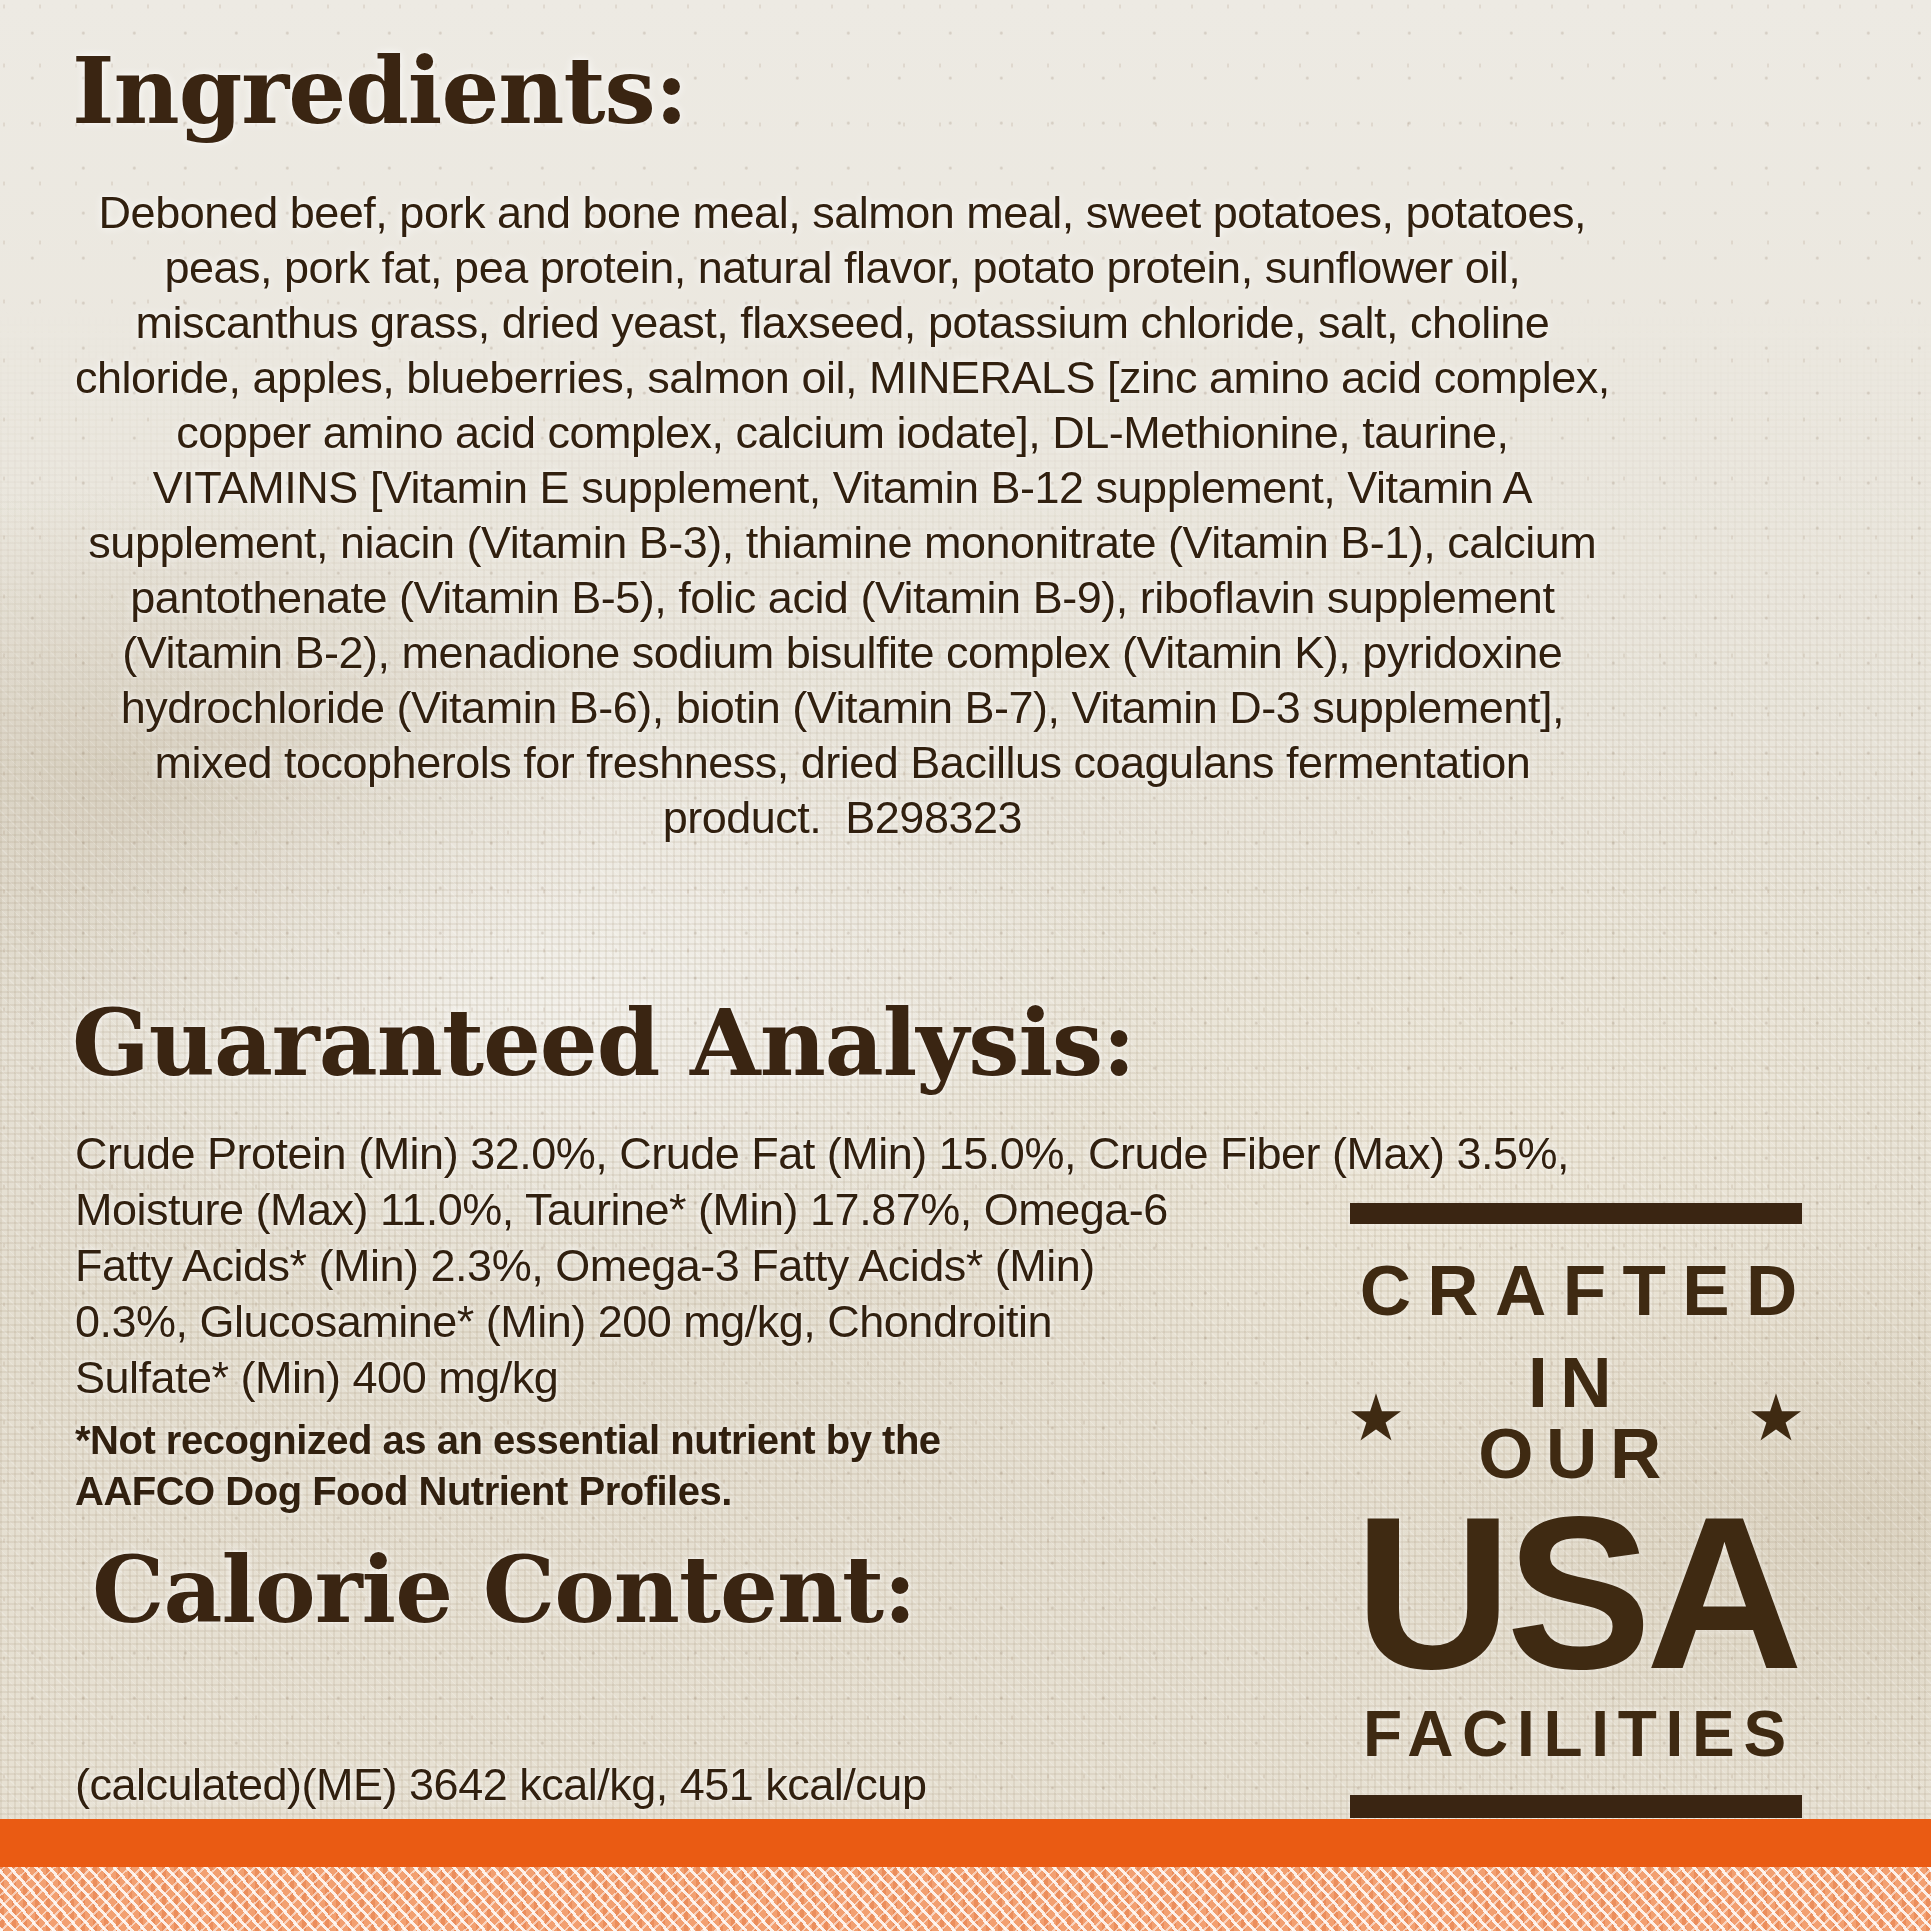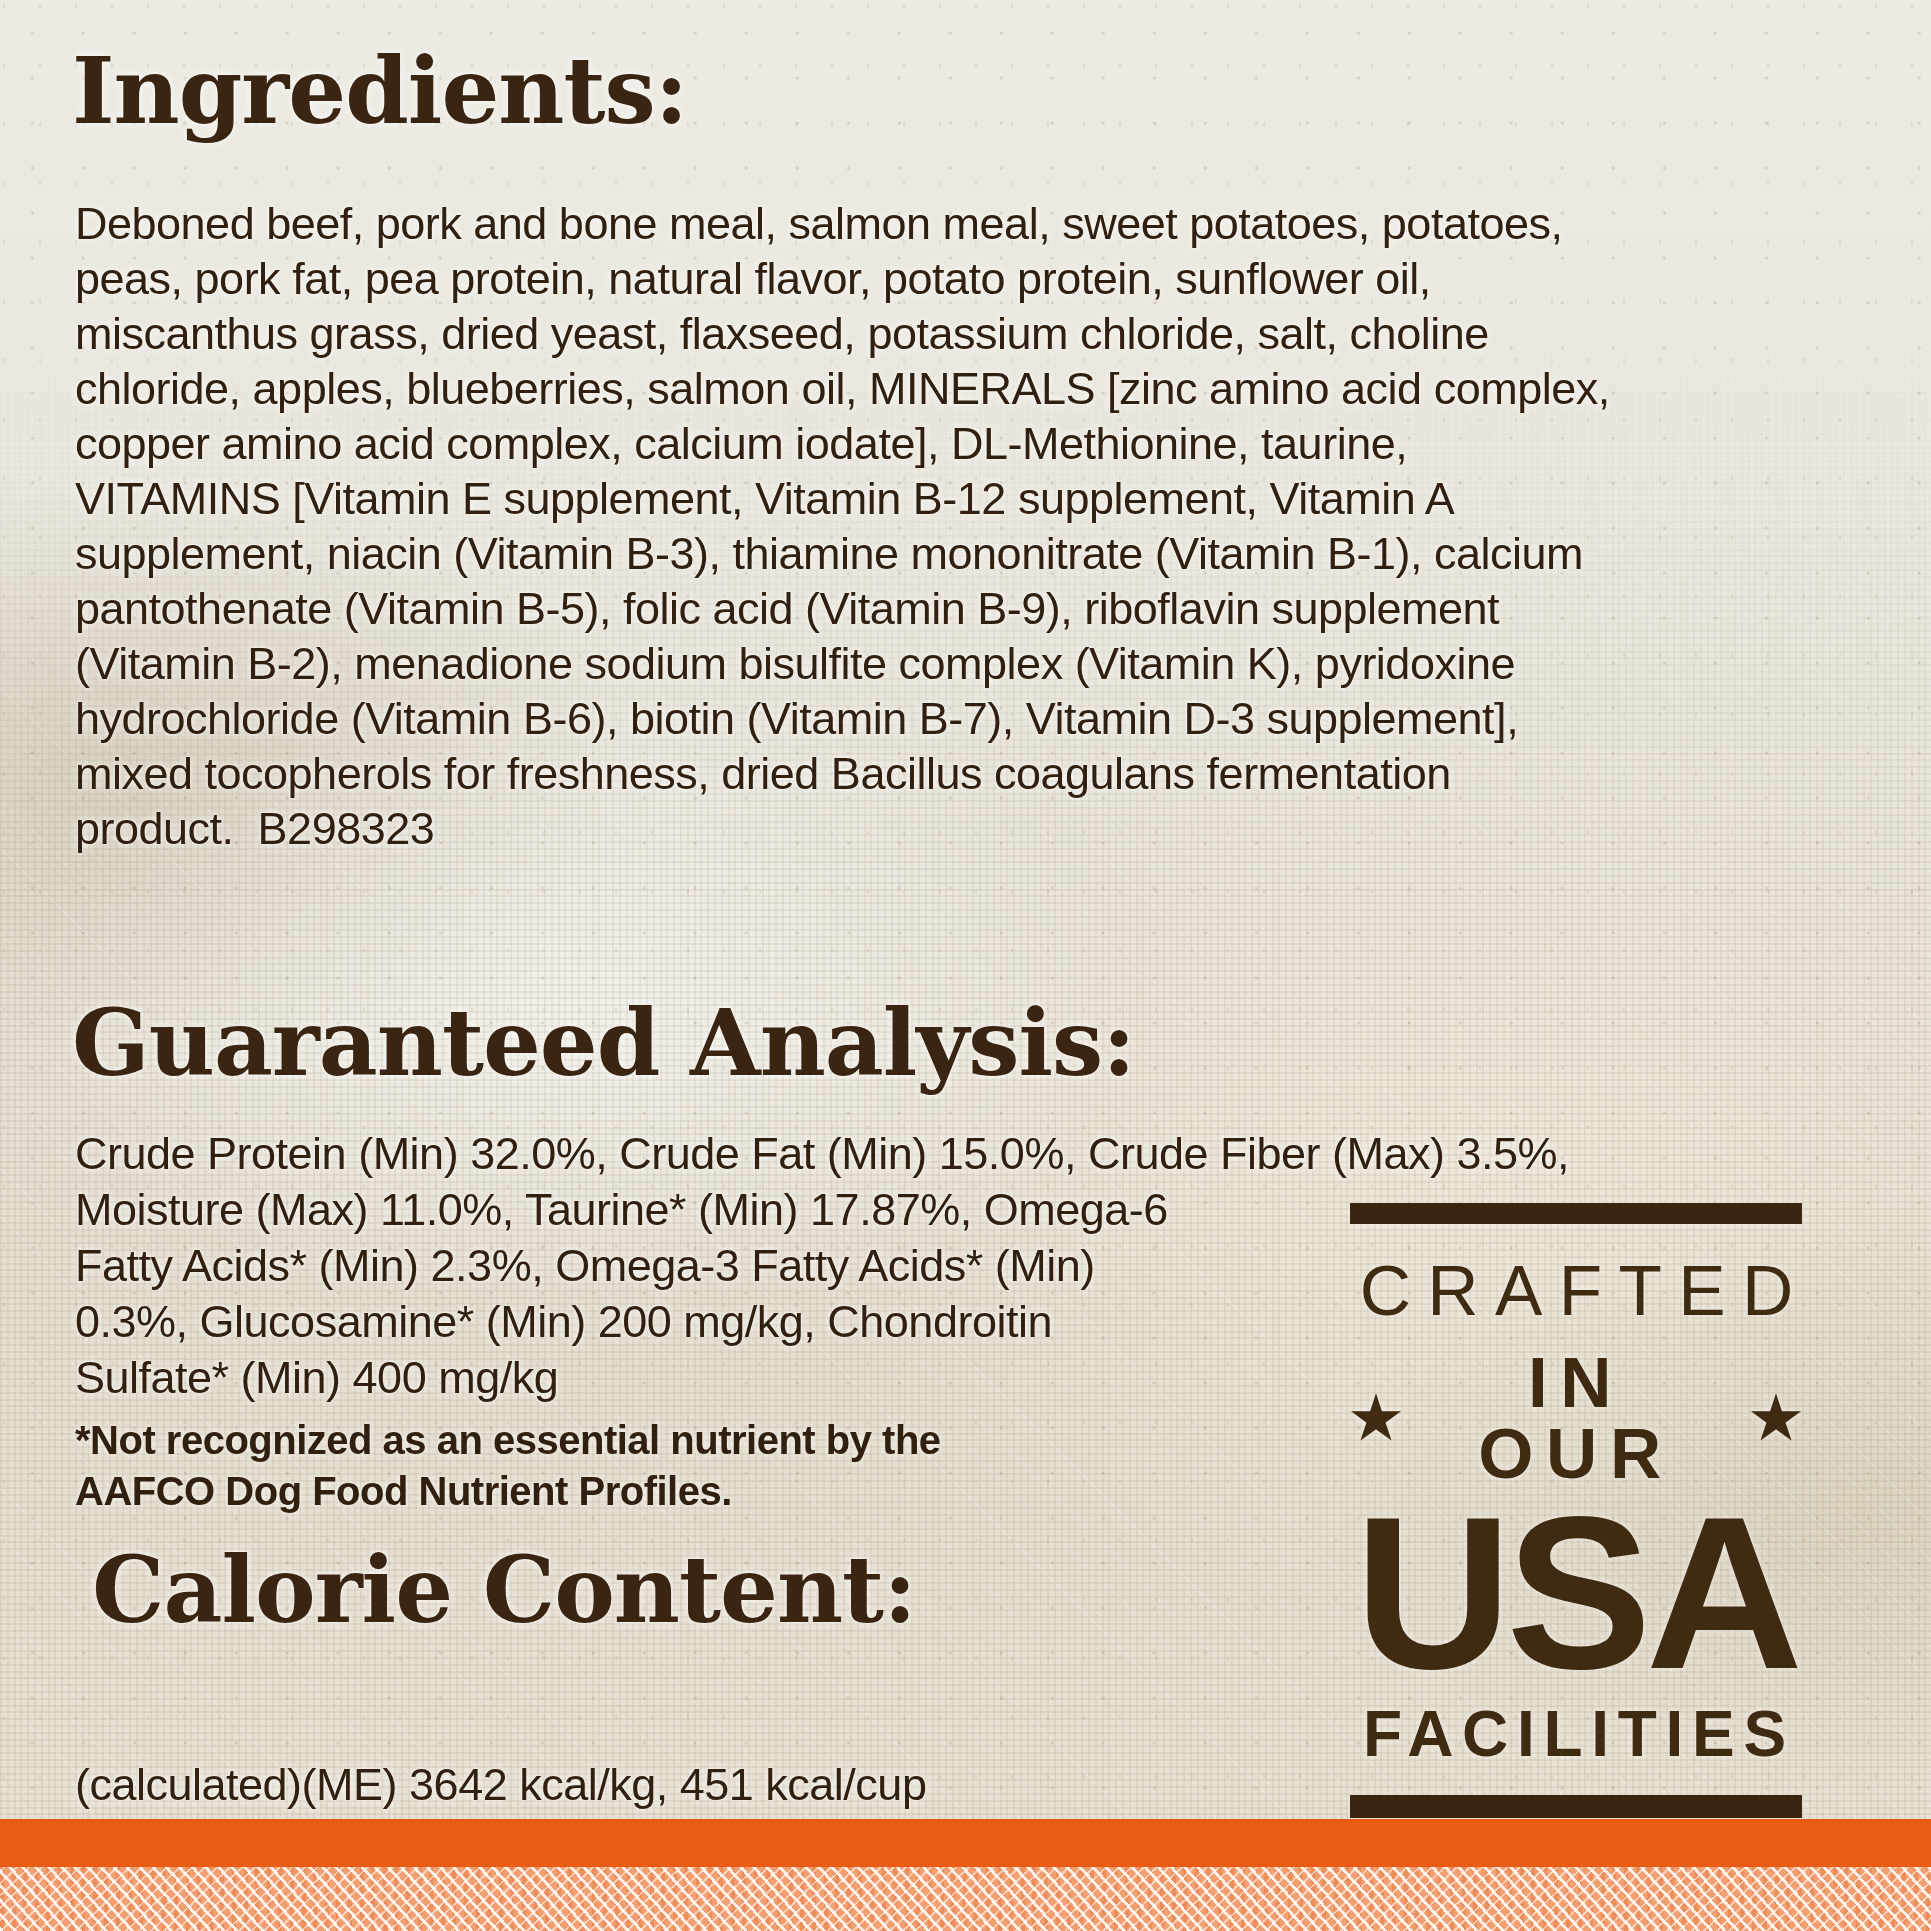--- a/index.html
+++ b/index.html
@@ -50,42 +50,42 @@
   #cal-heading{top:1543px;margin-left:20px;}
 
   .body-text{
     position:absolute;left:75px;z-index:3;
     color:#31200f;font-size:45px;line-height:55px;font-weight:400;
     letter-spacing:-0.5px;
     text-shadow:0 0 8.7px rgba(255,255,255,0.9),0 0 2.9px rgba(255,255,255,0.65);
   }
   .body-text .line{white-space:pre;}
   .body-text .b{font-weight:400;}
-  #ing-text{top:196px;}
+  #ing-text{top:185px;text-align:center;}
   #ga-text{top:1126px;line-height:56px;}
   #cal-line{top:1757px;}
 
   .footnote{
     position:absolute;left:75px;top:1415px;z-index:3;
     color:#31200f;font-size:40px;line-height:51px;font-weight:700;
     letter-spacing:-0.5px;
     text-shadow:0 0 7.7px rgba(255,255,255,0.85);
   }
   .footnote .line{white-space:pre;}
 
   
   .badge{
     position:absolute;left:1350px;top:1203px;width:452px;z-index:3;
     color:#3f2a12;text-align:center;
     text-shadow:0 0 7.7px rgba(255,255,255,0.6);
   }
   .badge .bar{height:21px;background:#3a2512;box-shadow:0 0 5.8px rgba(255,255,255,0.5);}
   .badge .bar.bottom{height:23px;margin-top:29px;}
   .badge .crafted{
-    margin-top:31px;font-size:71px;font-weight:400;letter-spacing:16.4px;
+    margin-top:31px;font-size:71px;font-weight:700;letter-spacing:16.4px;
     padding-left:9.7px;line-height:1.0;text-align:center;
   }
   .badge .inour-row{
     margin-top:21px;display:flex;align-items:center;justify-content:center;gap:23px;
     font-size:71px;font-weight:700;letter-spacing:12.6px;line-height:1.0;
   }
   .badge .star{font-size:58px;letter-spacing:0;line-height:1;}
   .badge .usa{
     margin-top:15.4px;font-size:218px;font-weight:700;letter-spacing:-5.8px;line-height:0.82;
   }

